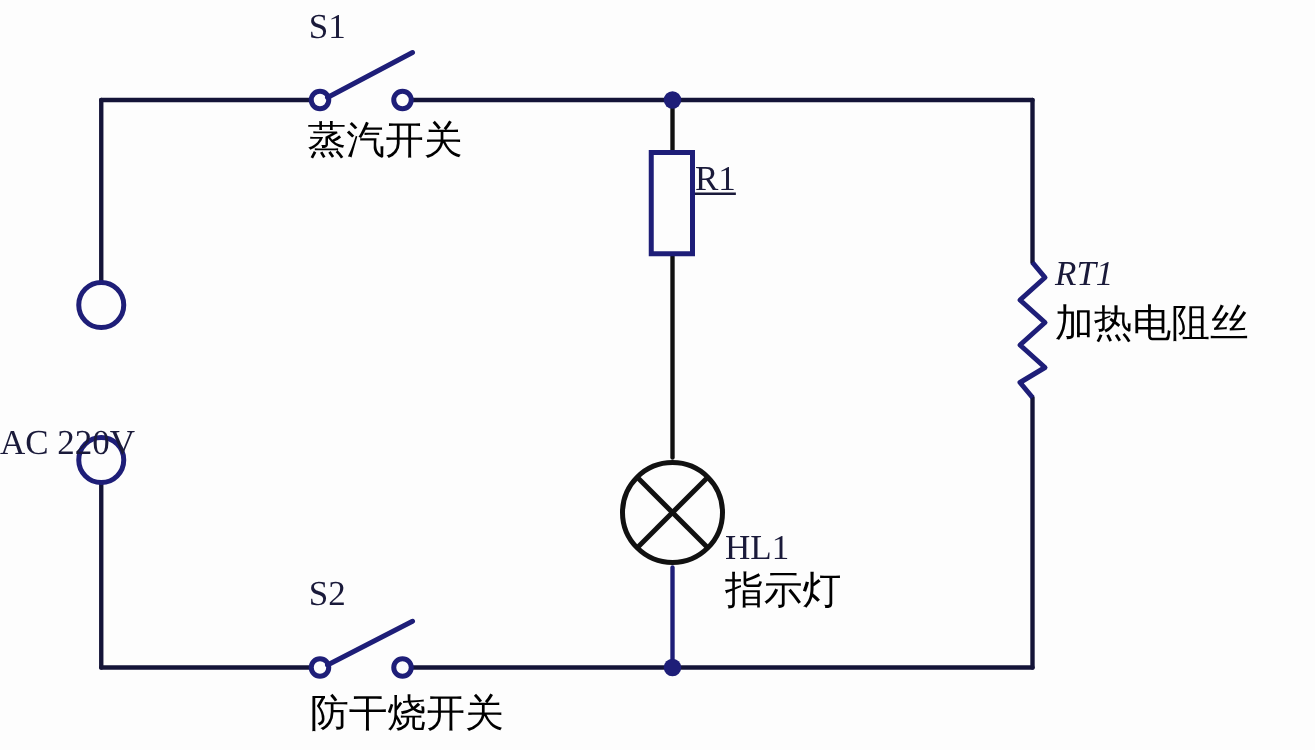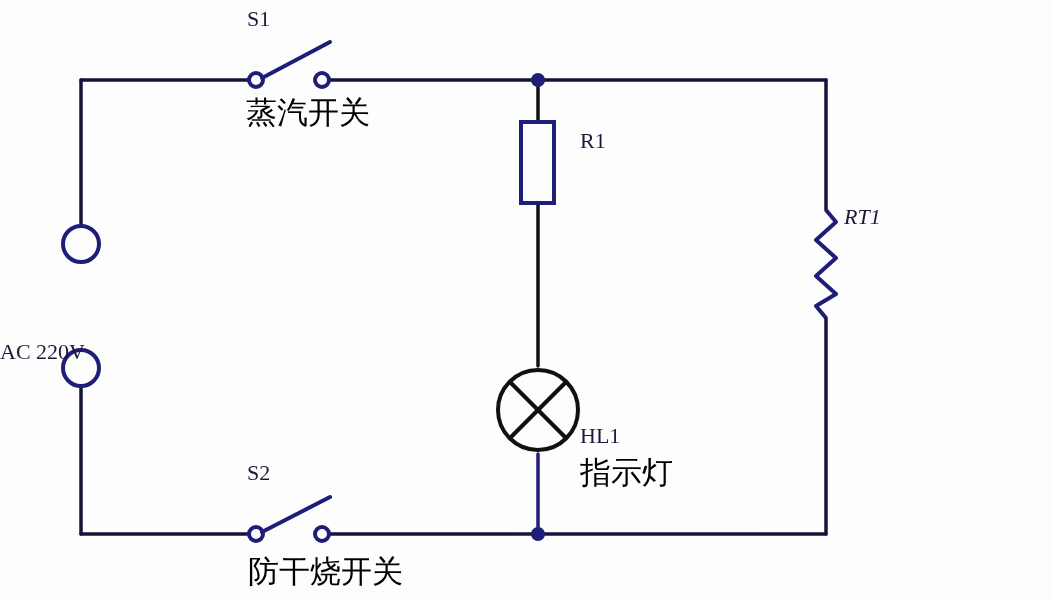--- a/index.html
+++ b/index.html
@@ -1,19 +1,19 @@
 <!DOCTYPE html>
 <html><head>
 <meta charset="utf-8">
 <style>
   html, body { margin:0; padding:0; background:#fdfdfd; }
   #canvas { position:relative; width:1052px; height:600px; overflow:hidden; background:#fdfdfd; }
   svg { position:absolute; left:0; top:0; }
   .lbl { position:absolute; color:#1f1f1f; white-space:nowrap; line-height:1; }
-  .ref { font-family:"Liberation Serif", "DejaVu Serif", serif; font-size:22px; color:#1a1a3a; }
+  .ref { font-family:"Liberation Serif", "DejaVu Serif", serif; font-size:28px; color:#1a1a3a; }
   .cn  { font-family:"DejaVu Sans", "Liberation Sans", sans-serif; font-size:31px; color:#000000; font-weight:300; }
 </style>
 </head>
 <body>
 
 <div id="canvas">
   <svg width="1052" height="600" viewBox="0 0 1052 600">
     <g fill="none" stroke-linecap="round" stroke-linejoin="round">
 
       <path d="M81 80 L81 226" stroke="#141438" stroke-width="3.5"></path>
@@ -61,21 +61,22 @@
     <circle cx="538" cy="80" r="7" fill="#1e1e78"></circle>
     <circle cx="538" cy="534" r="7" fill="#1e1e78"></circle>
   </svg>
 
   <div class="lbl ref" style="left:247px; top:8px;">S1</div>
   <div class="lbl cn" style="left:246px; top:97px;">蒸汽开关</div>
 
   <div class="lbl ref" style="left:247px; top:462px;">S2</div>
   <div class="lbl cn" style="left:248px; top:556px;">防干烧开关</div>
 
-  <div class="lbl ref" style="left:580px; top:130px;">R1</div>
+  <div class="lbl ref" style="left:556px; top:130px;text-decoration:underline;">R1</div>
 
   <div class="lbl ref" style="left:580px; top:425px;">HL1</div>
   <div class="lbl cn" style="left:580px; top:457px;">指示灯</div>
 
   <div class="lbl ref" style="left:844px; top:206px;font-style:italic;">RT1</div>
+  <div class="lbl cn" style="left:844px; top:244px;">加热电阻丝</div>
 
   <div class="lbl ref" style="left:0px; top:293px;margin-top:48px;">AC 220V</div>
 </div>
 
 </body></html>

